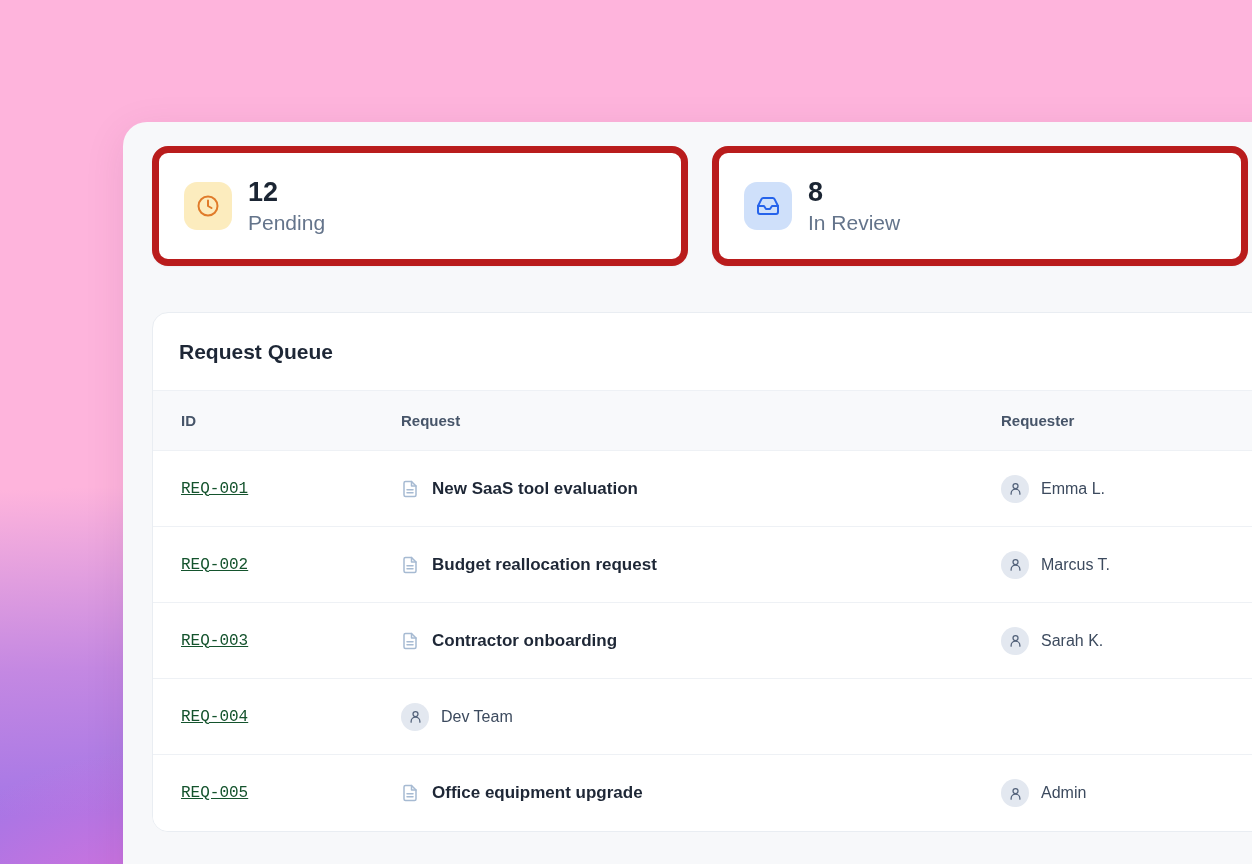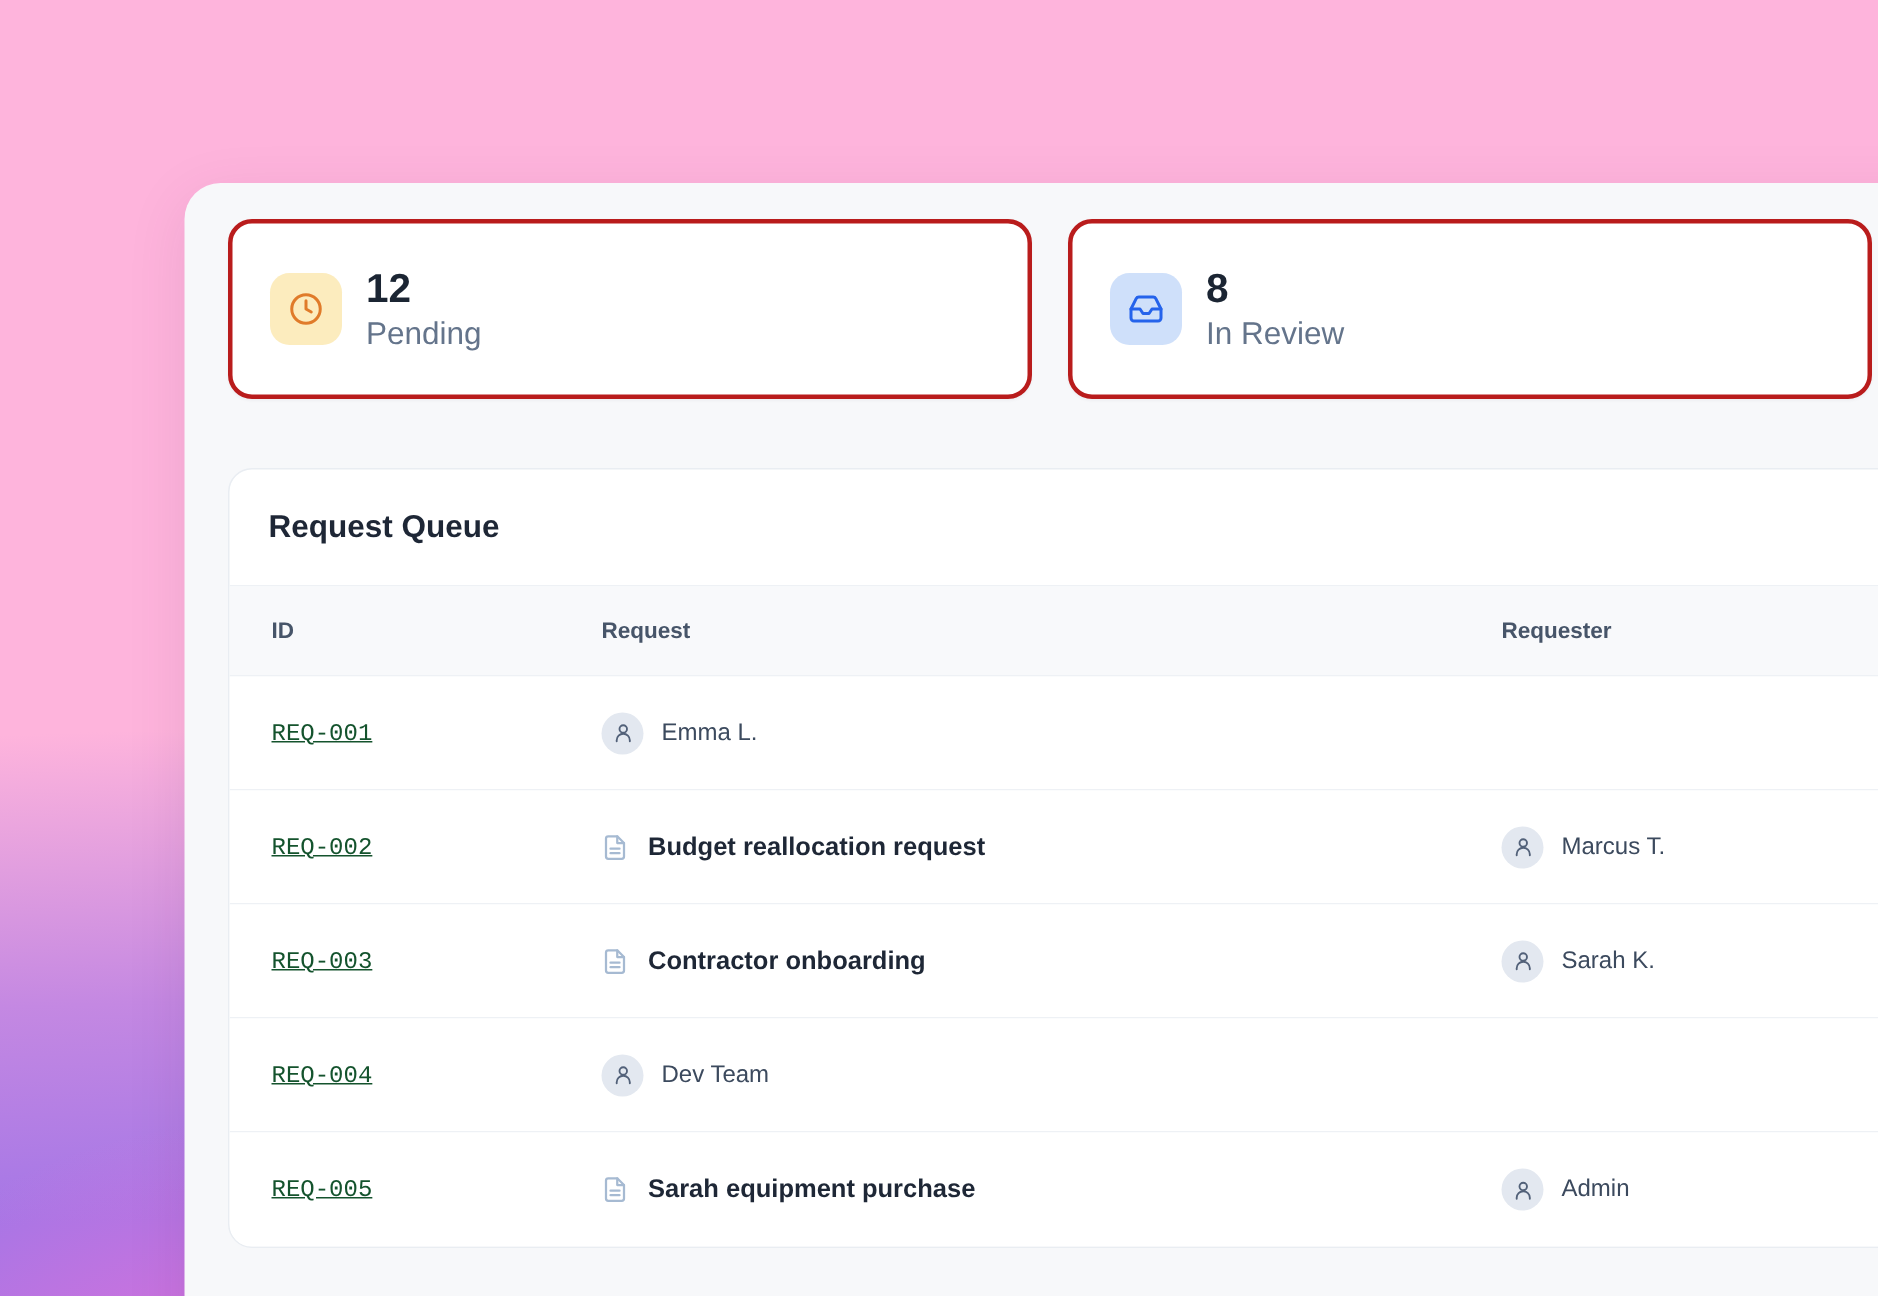--- a/index.html
+++ b/index.html
@@ -18,21 +18,21 @@
     background:#f7f8fa;
     border-radius:24px;
     padding:24px 0 0 29px;
     box-shadow:0 10px 40px rgba(90,30,90,0.10);
   }
 
   .stats-row { display:flex; gap:24px; }
   .stat-card {
     width:536px; height:120px;
     background:#ffffff;
-    border:3px solid #b91c1c;
+    border:7px solid #b91c1c;
     border-radius:16px;
     display:flex; align-items:center;
     padding-left:25px; gap:16px;
     box-shadow:0 1px 2px rgba(16,24,40,0.04);
   }
   .stat-icon {
     width:48px; height:48px; border-radius:13px;
     display:flex; align-items:center; justify-content:center;
     flex:0 0 auto;
   }
@@ -137,20 +137,31 @@
     </div>
 
     <div class="grid-cols thead">
       <div class="th">ID</div>
       <div class="th">Request</div>
       <div class="th">Requester</div>
     </div>
 
     <div class="grid-cols row">
       <div class="cell-id">REQ-001</div>
+      <div class="cell-request">
+        <span class="doc-icon">
+          <svg width="18" height="18" viewBox="0 0 24 24" fill="none" stroke="currentColor" stroke-width="2" stroke-linecap="round" stroke-linejoin="round">
+            <path d="M14 2H6a2 2 0 0 0-2 2v16a2 2 0 0 0 2 2h12a2 2 0 0 0 2-2V8z"></path>
+            <polyline points="14 2 14 8 20 8"></polyline>
+            <line x1="16" y1="13" x2="8" y2="13"></line>
+              <line x1="16" y1="17" x2="8" y2="17"></line>
+          </svg>
+        </span>
+        <span class="request-text">New SaaS tool evaluation</span>
+      </div>
       <div class="cell-requester">
         <span class="avatar">
           <svg width="15" height="15" viewBox="0 0 24 24" fill="none" stroke="currentColor" stroke-width="2" stroke-linecap="round" stroke-linejoin="round">
             <circle cx="12" cy="8" r="4"></circle>
               <path d="M5 21v-1a7 7 0 0 1 14 0v1"></path>
           </svg>
         </span>
         <span class="requester-name">Emma L.</span>
       </div>
     </div>
@@ -220,21 +231,21 @@
       <div class="cell-id">REQ-005</div>
       <div class="cell-request">
         <span class="doc-icon">
           <svg width="18" height="18" viewBox="0 0 24 24" fill="none" stroke="currentColor" stroke-width="2" stroke-linecap="round" stroke-linejoin="round">
             <path d="M14 2H6a2 2 0 0 0-2 2v16a2 2 0 0 0 2 2h12a2 2 0 0 0 2-2V8z"></path>
             <polyline points="14 2 14 8 20 8"></polyline>
             <line x1="16" y1="13" x2="8" y2="13"></line>
               <line x1="16" y1="17" x2="8" y2="17"></line>
           </svg>
         </span>
-        <span class="request-text">Sarah equipment purchase</span>
+        <span class="request-text">Office equipment upgrade</span>
       </div>
       <div class="cell-requester">
         <span class="avatar">
           <svg width="15" height="15" viewBox="0 0 24 24" fill="none" stroke="currentColor" stroke-width="2" stroke-linecap="round" stroke-linejoin="round">
             <circle cx="12" cy="8" r="4"></circle>
               <path d="M5 21v-1a7 7 0 0 1 14 0v1"></path>
           </svg>
         </span>
         <span class="requester-name">Admin</span>
       </div>

